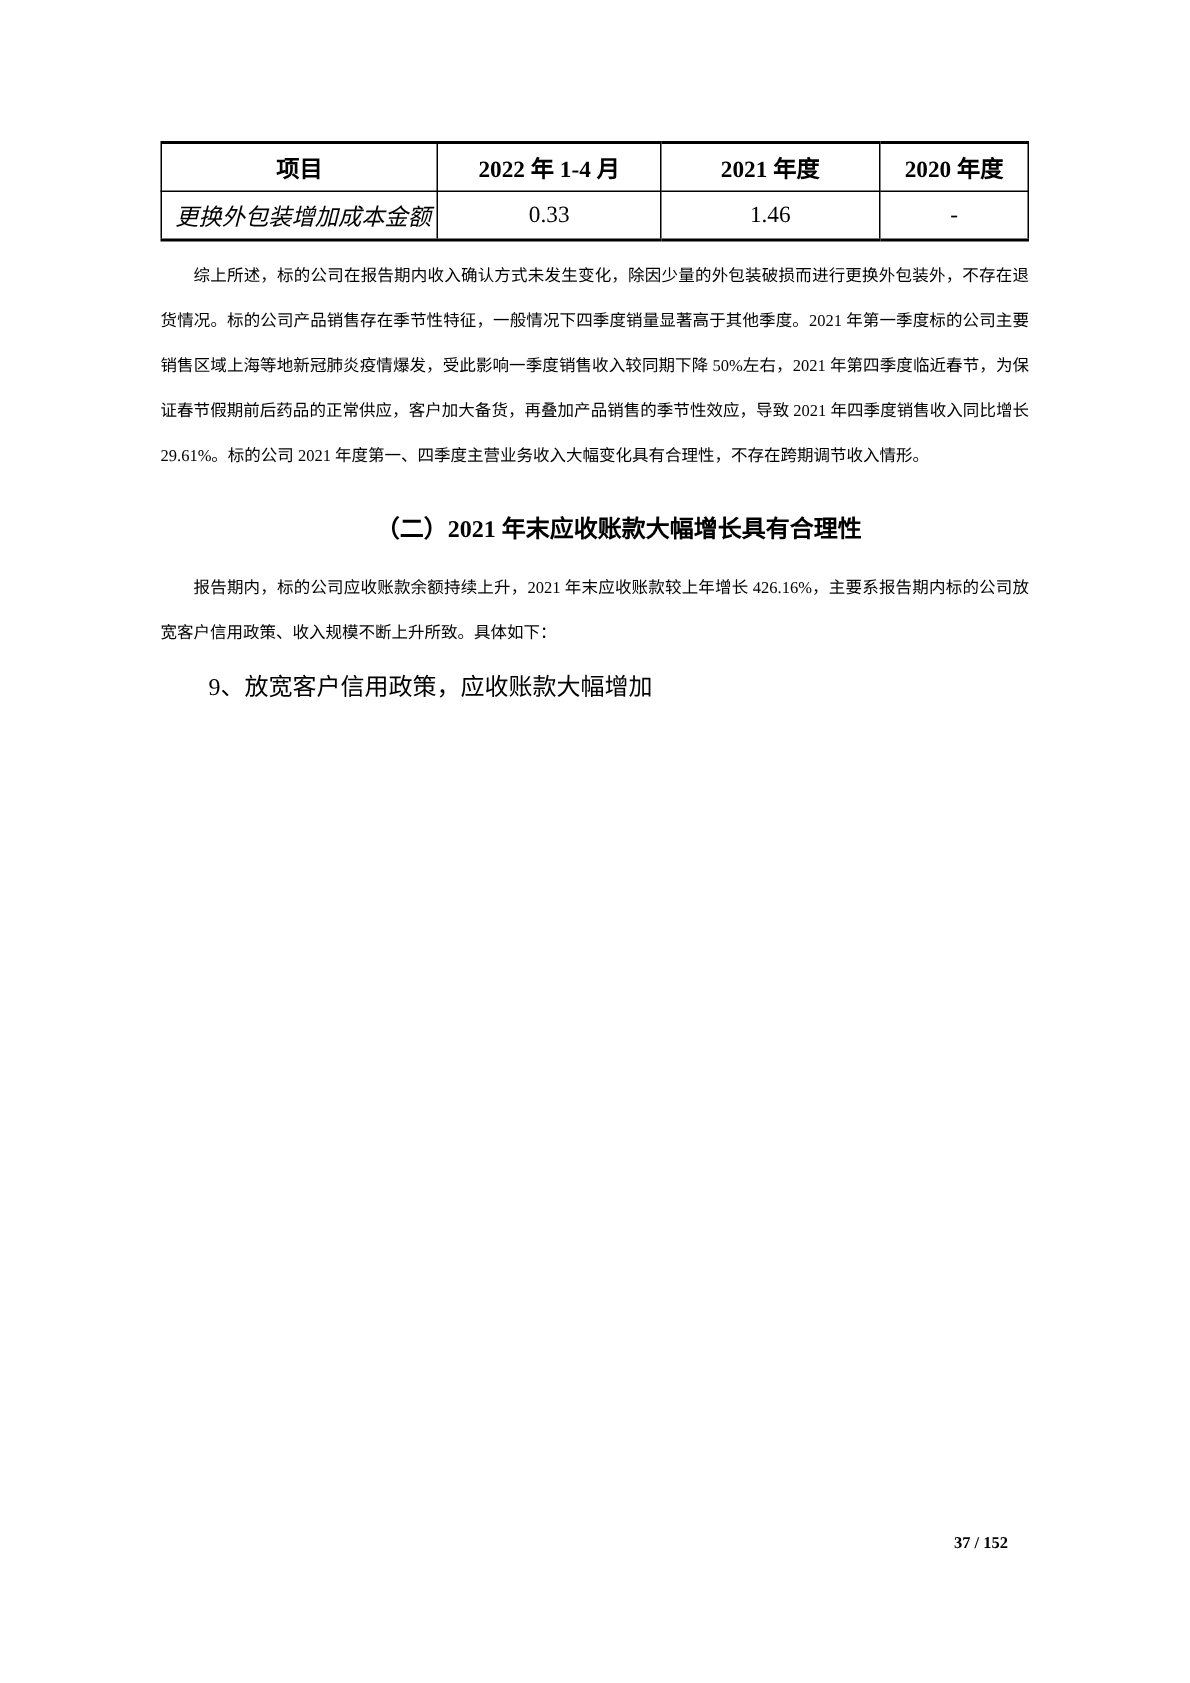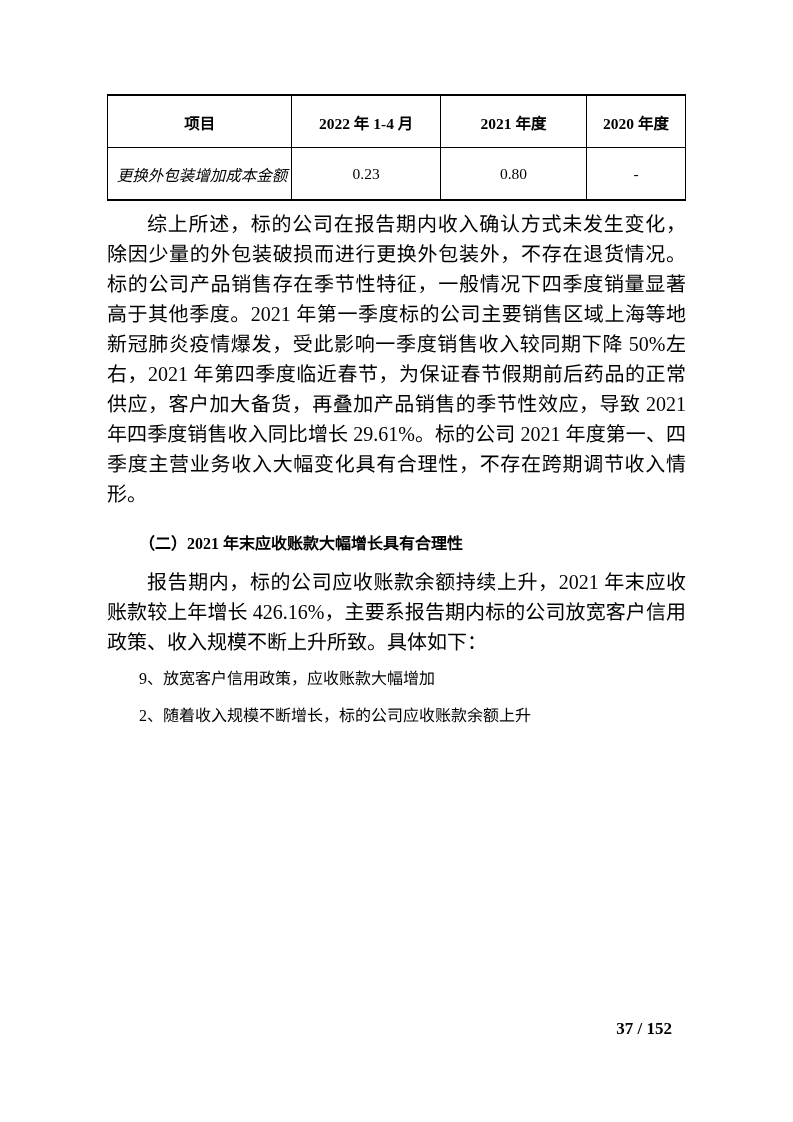--- a/index.html
+++ b/index.html
@@ -26,65 +26,66 @@
     width: 100%;
     border-collapse: collapse;
     table-layout: fixed;
   }
   .fin-table th, .fin-table td {
     border: 1px solid #000000;
     height: 27px;
     font-size: 15.5px;
     text-align: center;
     vertical-align: middle;
-    padding: 12px 4px;
+    padding: 2px 4px;
     overflow: hidden;
     white-space: nowrap;
   }
   .fin-table thead th {
     border-top: 2.5px solid #000000;
     font-weight: bold;
   }
   .fin-table tbody tr:last-child td {
     border-bottom: 2.5px solid #000000;
   }
   .fin-table td.cell-left {
     text-align: right;
     padding-left: 6px;
     font-style: italic;
   }
   
   .body-para {
-    font-size: 20px;
+    font-size: 11px;
     line-height: 30px;
     text-align: justify;
     text-indent: 2em;
     margin: 8px 0 0 0;
   }
   .section-heading {
     font-size: 16px;
     line-height: 30px;
     font-weight: bold;
     text-indent: 2em;
     margin: 20px 0 0 0;
+    text-align: center;
   }
   .sub-heading {
     font-size: 16px;
     line-height: 30px;
     font-weight: normal;
     text-indent: 2em;
     margin: 7px 0 0 0;
     white-space: nowrap;
   }
   
   .page-number {
     position: absolute;
     top: 1020px;
     right: 121px;
-    font-size: 17px;
+    font-size: 11px;
     font-weight: bold;
     line-height: 18px;
   }
 </style>
 </head>
 <body>
 
 <div class="doc-content">
 
   <table class="fin-table">
@@ -98,35 +99,34 @@
       <tr>
         <th>项目</th>
         <th>2022 年 1-4 月</th>
         <th>2021 年度</th>
         <th>2020 年度</th>
       </tr>
     </thead>
     <tbody>
       <tr>
         <td class="cell-left">更换外包装增加成本金额</td>
-        <td>0.23</td>
-        <td>0.80</td>
+        <td>0.33</td>
+        <td>1.46</td>
         <td>-</td>
       </tr>
     </tbody>
   </table>
 
   <p class="body-para">综上所述，标的公司在报告期内收入确认方式未发生变化，除因少量的外包装破损而进行更换外包装外，不存在退货情况。标的公司产品销售存在季节性特征，一般情况下四季度销量显著高于其他季度。2021 年第一季度标的公司主要销售区域上海等地新冠肺炎疫情爆发，受此影响一季度销售收入较同期下降 50%左右，2021 年第四季度临近春节，为保证春节假期前后药品的正常供应，客户加大备货，再叠加产品销售的季节性效应，导致 2021 年四季度销售收入同比增长 29.61%。标的公司 2021 年度第一、四季度主营业务收入大幅变化具有合理性，不存在跨期调节收入情形。</p>
 
   <h3 class="section-heading">（二）2021 年末应收账款大幅增长具有合理性</h3>
 
   <p class="body-para">报告期内，标的公司应收账款余额持续上升，2021 年末应收账款较上年增长 426.16%，主要系报告期内标的公司放宽客户信用政策、收入规模不断上升所致。具体如下：</p>
 
   <p class="sub-heading">9、放宽客户信用政策，应收账款大幅增加</p>
 
 
 
-  <p class="sub-heading">2、随着收入规模不断增长，标的公司应收账款余额上升</p>
 
 
 </div>
 
 <div class="page-number">37 / 152</div>
 
 </body></html>

